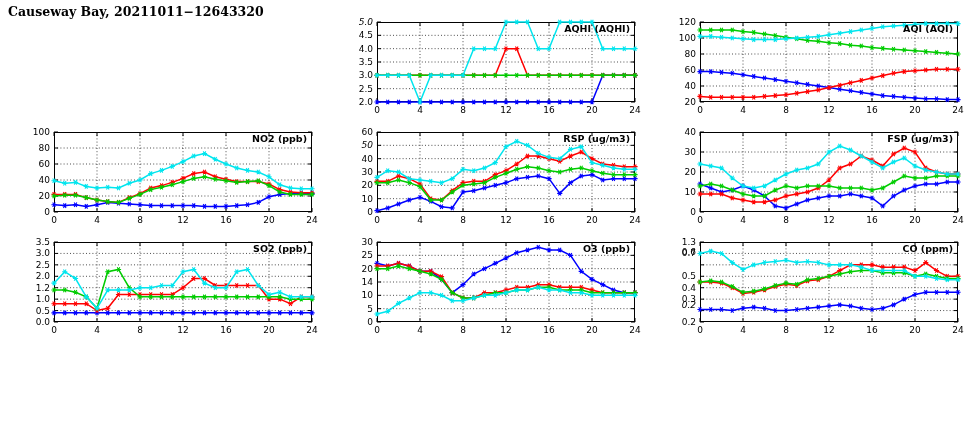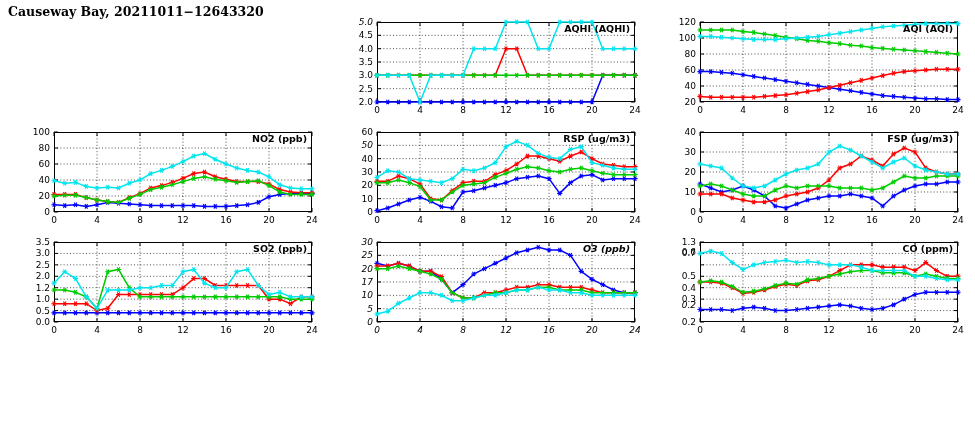--- a/index.html
+++ b/index.html
@@ -441,21 +441,21 @@
     <div class="xlab" style="left: 286px; top: 87px;">24</div>
     <div class="ylab" style="left: 0px; width: 24px; top: 84px;">0.0</div>
     <div class="ylab" style="left: 0px; width: 24px; top: 72.5714px;">0.5</div>
     <div class="ylab" style="left: 0px; width: 24px; top: 61.1429px;">1.0</div>
     <div class="ylab" style="left: 0px; width: 24px; top: 49.7143px;">1.2</div>
     <div class="ylab" style="left: 0px; width: 24px; top: 38.2857px;">2.0</div>
     <div class="ylab" style="left: 0px; width: 24px; top: 26.8571px;">2.5</div>
     <div class="ylab" style="left: 0px; width: 24px; top: 15.4286px;">3.0</div>
     <div class="ylab" style="left: 0px; width: 24px; top: 4px;">3.5</div>
   </div>
-<div class="panel" id="p-o3" style="left:349px;top:238px;width:290px;height:100px;font-style:italic;">
+<div class="panel" id="p-o3" style="left:349px;top:238px;width:290px;height:100px;">
     <div class="plotbox" style="left: 28px; top: 4px; width: 258px; height: 80px;"></div>
     <div class="panel-title" style="right: 9px; top: 5px;">O3 (ppb)</div>
     <svg width="290" height="100">
       <g stroke="#000" stroke-width="0.7" stroke-dasharray="1,2.2">
         <line x1="71" x2="71" y1="4" y2="84"></line>
         <line x1="114" x2="114" y1="4" y2="84"></line>
         <line x1="157" x2="157" y1="4" y2="84"></line>
         <line x1="200" x2="200" y1="4" y2="84"></line>
         <line x1="243" x2="243" y1="4" y2="84"></line>
         <line y1="70.66666666666667" y2="70.66666666666667" x1="28" x2="286"></line>
@@ -506,21 +506,21 @@
     <div class="xlab" style="left: 28px; top: 87px;">0</div>
     <div class="xlab" style="left: 71px; top: 87px;">4</div>
     <div class="xlab" style="left: 114px; top: 87px;">8</div>
     <div class="xlab" style="left: 157px; top: 87px;">12</div>
     <div class="xlab" style="left: 200px; top: 87px;">16</div>
     <div class="xlab" style="left: 243px; top: 87px;">20</div>
     <div class="xlab" style="left: 286px; top: 87px;">24</div>
     <div class="ylab" style="left: 0px; width: 24px; top: 84px;">0</div>
     <div class="ylab" style="left: 0px; width: 24px; top: 70.6667px;">5</div>
     <div class="ylab" style="left: 0px; width: 24px; top: 57.3333px;">10</div>
-    <div class="ylab" style="left: 0px; width: 24px; top: 44px;">17</div>
+    <div class="ylab" style="left: 0px; width: 24px; top: 44px;">14</div>
     <div class="ylab" style="left: 0px; width: 24px; top: 30.6667px;">20</div>
     <div class="ylab" style="left: 0px; width: 24px; top: 17.3333px;">25</div>
     <div class="ylab" style="left: 0px; width: 24px; top: 4px;">30</div>
   </div>
 <div class="panel" id="p-co" style="left:672px;top:238px;width:290px;height:100px;">
     <div class="plotbox" style="left: 28px; top: 4px; width: 258px; height: 80px;"></div>
     <div class="panel-title" style="right: 9px; top: 5px;">CO (ppm)</div>
     <svg width="290" height="100">
       <g stroke="#000" stroke-width="0.7" stroke-dasharray="1,2.2">
         <line x1="71" x2="71" y1="4" y2="84"></line>

